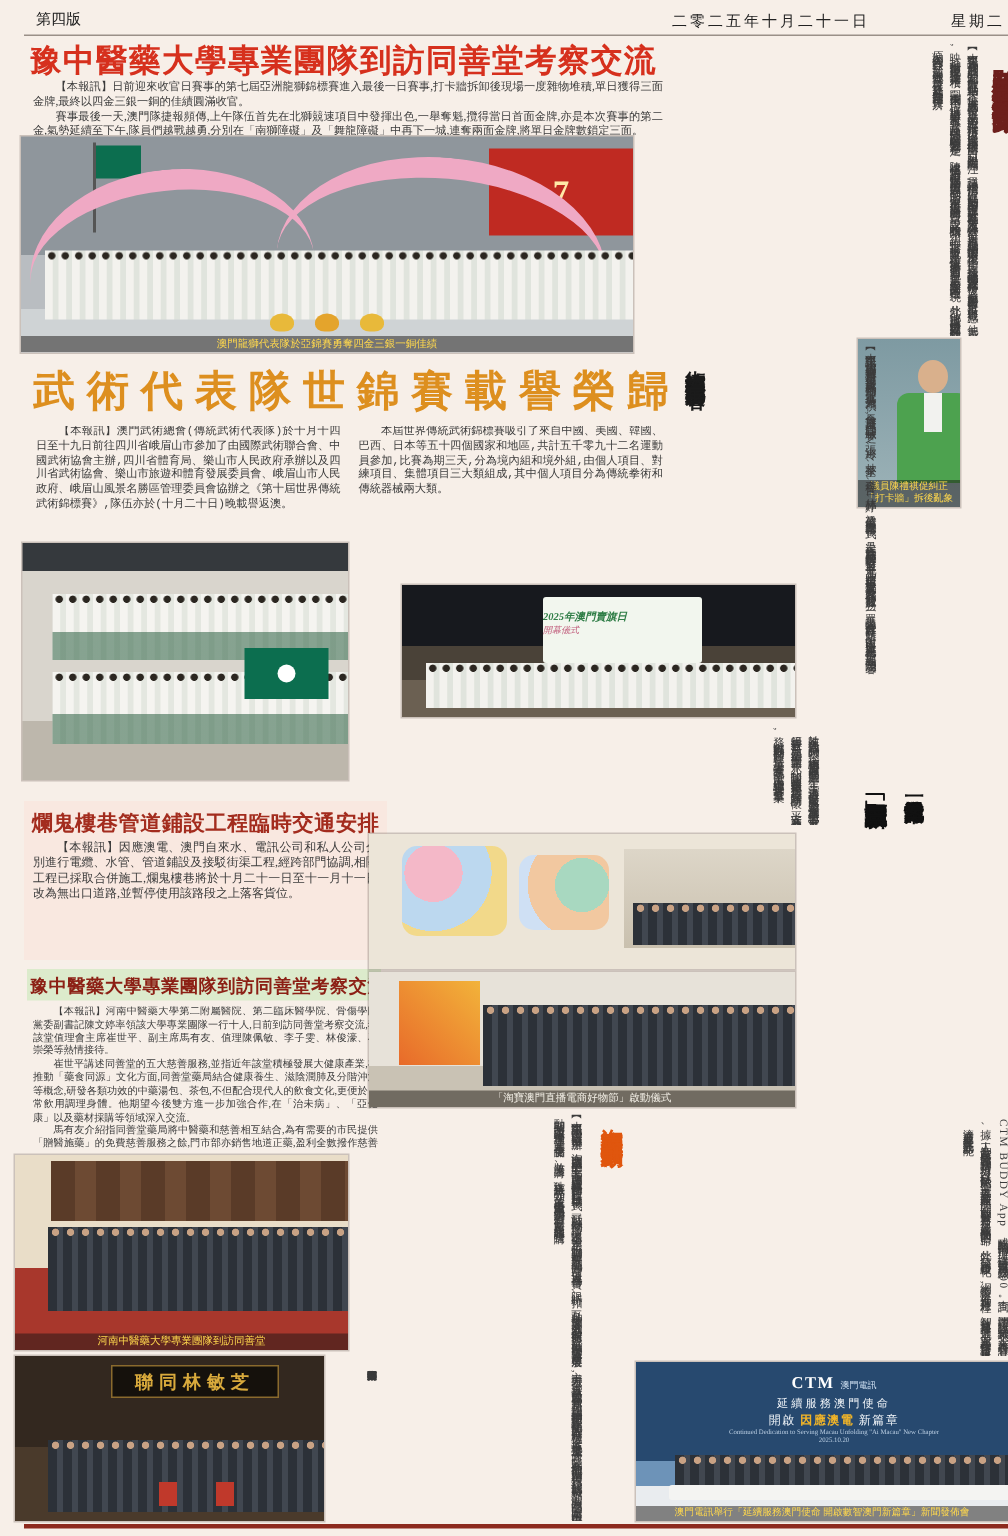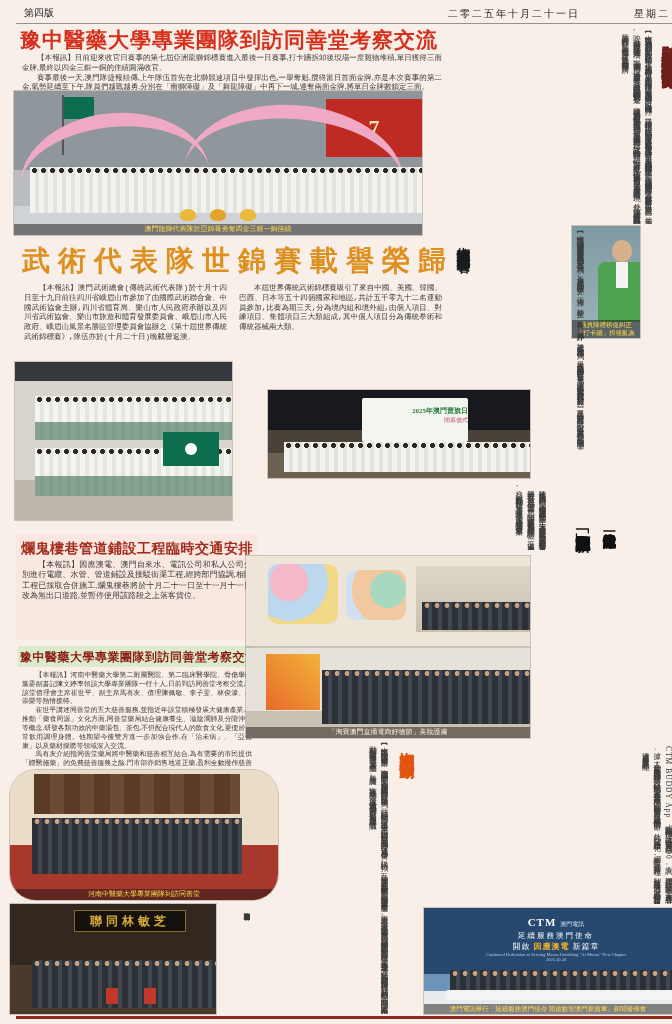--- a/index.html
+++ b/index.html
@@ -73,21 +73,21 @@
     <div class="abs" style="left:24px;top:14px;width:20px;height:22px;border-radius:50%;background:#d9b08c;"></div>
     <div class="abs" style="left:10px;top:36px;width:48px;height:60px;border-radius:8px 8px 0 0;background:#4da24f;"></div>
     <div class="abs" style="left:28px;top:36px;width:12px;height:26px;background:#f2f2ef;"></div>
     <div class="cap" style="white-space:normal;font-size:6.5px;">議員陳禮祺促糾正「打卡牆」拆後亂象</div>
   </div>
   <div class="abs vb" style="left:574px;top:344px;width:96px;height:132px;">街總表示,感謝廣大市民及社會各界慷慨解囊,踴躍支持賣旗活動,讓關愛長者的精神傳遍社區,未來將繼續完善獨居長者支援網絡,提供上門探訪、平安通及家居安全評估等服務。</div>
 
   <div class="abs vh" style="left:432px;top:236px;width:24px;height:186px;font-size:13.5px;color:#1b1b1b;letter-spacing:1px;">街總賣旗籌逾百九萬助獨居長者</div>
   <div class="abs vb" style="left:458px;top:228px;width:112px;height:250px;">【本報訊】街坊會聯合總會日前舉行年度賣旗籌款活動,理事長吳鴻祺、會長梁慶球,聯同林敏芝、張淑玲、林家全、李梓言、林婷婷、梁倩盈等主持開箱儀式。是次賣旗活動共籌得善款逾一百九十萬元,將全數用於支援獨居長者及弱勢社群服務。一眾義工隨後分赴各區旗站,向市民派發旗紙及襟章,場面熱鬧溫馨。</div>
   <div class="photo" style="left:268px;top:390px;width:262px;height:88px;background:linear-gradient(#17191e 0 46%,#4a4238 46% 72%,#6b6052 72% 100%);">
-    <div class="abs" style="left:78px;top:8px;width:106px;height:44px;background:#f2f6ee;border-radius:2px;text-align:right;overflow:hidden;">
+    <div class="abs" style="left:78px;top:8px;width:106px;height:44px;background:#f2f6ee;border-radius:2px;text-align:left;overflow:hidden;font-style:italic;">
       <div style="font-size:7px;color:#2f7d46;margin-top:8px;font-weight:bold;">2025年澳門賣旗日</div>
       <div style="font-size:6px;color:#c05a7a;">開幕儀式</div>
     </div>
     <div class="abs crowd" style="left:0;top:52px;width:262px;height:30px;"></div>
   </div>
   <div class="abs vb" style="left:246px;top:484px;width:286px;height:66px;">陳姓負責人致詞時表示,街坊總會獨居長者服務已開展三十一年,當天透過轄下社區服務中心及屬會共組織逾二千五百名義工上街賣旗,籌得善款共一百九十四萬二千五百四十八元,扣除開支後將全數用於獨居長者探訪關懷、平安通資助及家居安全改善等服務,以實際行動回饋社會,讓長者安享晚年,冀市民繼續支持長者公益事業。</div>
 
   <div class="abs hl" style="left:6px;top:242px;width:428px;font-size:28px;color:#dd8f1f;letter-spacing:8px;">武術代表隊世錦賽載譽榮歸</div>
   <div class="abs bt" style="left:8px;top:284px;width:418px;height:88px;column-count:2;column-gap:12px;font-family:Liberation Mono, monospace;">
     <p>【本報訊】澳門武術總會(傳統武術代表隊)於十月十四日至十九日前往四川省峨眉山市參加了由國際武術聯合會、中國武術協會主辦,四川省體育局、樂山市人民政府承辦以及四川省武術協會、樂山市旅遊和體育發展委員會、峨眉山市人民政府、峨眉山風景名勝區管理委員會協辦之《第十屆世界傳統武術錦標賽》,隊伍亦於(十月二十日)晚載譽返澳。</p>
@@ -109,21 +109,21 @@
   </div>
 
   <div class="abs" style="left:2px;top:646px;width:236px;height:21px;background:#dcebcc;"></div>
   <div class="abs hl" style="left:4px;top:649px;width:234px;font-size:12px;color:#8c2015;letter-spacing:.5px;">豫中醫藥大學專業團隊到訪同善堂考察交流</div>
   <div class="abs bt" style="left:6px;top:671px;width:230px;height:96px;font-size:6.8px;line-height:1.3;">
     <p>【本報訊】河南中醫藥大學第二附屬醫院、第二臨床醫學院、骨傷學院黨委副書記陳文婷率領該大學專業團隊一行十人,日前到訪同善堂考察交流,獲該堂值理會主席崔世平、副主席馬有友、值理陳佩敏、李子雯、林俊濠、石崇榮等熱情接待。</p>
     <p>崔世平講述同善堂的五大慈善服務,並指近年該堂積極發展大健康產業,在推動「藥食同源」文化方面,同善堂藥局結合健康養生、滋陰潤肺及分階沖泡等概念,研發各類功效的中藥湯包、茶包,不但配合現代人的飲食文化,更便於日常飲用調理身體。他期望今後雙方進一步加強合作,在「治未病」、「亞健康」以及藥材採購等領域深入交流。</p>
     <p>馬有友介紹指同善堂藥局將中醫藥和慈善相互結合,為有需要的市民提供「贈醫施藥」的免費慈善服務之餘,門市部亦銷售地道正藥,盈利全數撥作慈善用途。隨後,陳佩敏及石崇榮分別就中醫生的培訓及帶教、臨床專業指導以及中醫師資培訓等的互動交流提出了期望和建議。</p>
 
   </div>
-  <div class="photo" style="left:10px;top:770px;width:268px;height:130px;background:linear-gradient(#e9ddc8 0 58%,#a8372c 58% 100%);border-radius:26px;">
+  <div class="photo" style="left:10px;top:770px;width:222px;height:130px;background:linear-gradient(#e9ddc8 0 58%,#a8372c 58% 100%);">
     <div class="abs" style="left:8px;top:4px;width:206px;height:40px;background:repeating-linear-gradient(90deg,#5a3b28 0 16px,#6d4a33 16px 30px);"></div>
     <div class="abs crowd-suits" style="left:6px;top:48px;width:210px;height:56px;"></div>
     <div class="cap">河南中醫藥大學專業團隊到訪同善堂</div>
   </div>
   <div class="photo" style="left:10px;top:904px;width:206px;height:110px;background:linear-gradient(#33281f 0 55%,#4a3a2b 55% 100%);">
     <div class="abs" style="left:48px;top:6px;width:110px;height:20px;background:#15110c;border:1px solid #8a6a2d;color:#d9aa3c;font-size:12px;font-weight:bold;text-align:center;line-height:20px;letter-spacing:4px;">聯同林敏芝</div>
     <div class="abs crowd-suits" style="left:6px;top:56px;width:194px;height:48px;"></div>
     <div class="abs" style="left:80px;top:84px;width:12px;height:16px;background:#c0392b;"></div>
     <div class="abs" style="left:118px;top:84px;width:12px;height:16px;background:#c0392b;"></div>
   </div>
@@ -131,21 +131,21 @@
 
   <div class="photo" style="left:246px;top:556px;width:284px;height:90px;background:#ece5d8;">
     <div class="abs" style="left:6px;top:8px;width:70px;height:60px;border-radius:10px;background:radial-gradient(circle at 30% 30%,#f4b8c8 0 30%,#bcd8ef 30% 60%,#f2d98a 60% 100%);"></div>
     <div class="abs" style="left:84px;top:14px;width:60px;height:50px;border-radius:10px;background:radial-gradient(circle at 70% 40%,#a8d8c0 0 35%,#f2c8a0 35% 70%,#cfe0f4 70% 100%);"></div>
     <div class="abs" style="left:154px;top:10px;width:120px;height:66px;background:linear-gradient(#ddd6c8,#c9c0ae);"></div>
     <div class="abs crowd-suits" style="left:160px;top:46px;width:108px;height:28px;"></div>
   </div>
   <div class="photo" style="left:246px;top:648px;width:284px;height:90px;background:linear-gradient(#e7e2d9 0 70%,#c9c2b4 70% 100%);">
     <div class="abs" style="left:4px;top:6px;width:54px;height:56px;background:linear-gradient(45deg,#e86a2a,#f2b33a);"></div>
     <div class="abs crowd-suits" style="left:60px;top:22px;width:218px;height:54px;"></div>
-    <div class="cap cap-dark" style="background:rgba(40,36,30,.55);">「淘寶澳門直播電商好物節」美妝護膚</div>
+    <div class="cap cap-dark" style="background:rgba(40,36,30,.55);">「淘寶澳門直播電商好物節」啟動儀式</div>
   </div>
 
   <div class="abs vb" style="left:604px;top:484px;width:66px;height:256px;">【本報訊】澳門電訊於(二十日)下午舉行新聞發佈會,宣佈與特區政府簽署公共電信服務特許合同之修改及補充合同,並公佈多項回饋客戶的通訊服務減免方案,同時開啟「數智澳門」新願景,持續投資網絡基建,推動智慧城市發展。</div>
   <div class="abs vh" style="left:580px;top:524px;width:22px;height:218px;font-size:13px;color:#111;">推一次性全方位通訊服務減免方案</div>
   <div class="abs vh" style="left:544px;top:524px;width:32px;height:218px;font-size:15px;color:#111;">澳門電訊開啟「數智澳門」新願景</div>
   <div class="abs vb" style="left:402px;top:746px;width:268px;height:158px;">減免方案涵蓋固網電話、寬頻及流動通訊服務:住宅電話月費由澳門幣十三元起,寬頻服務月費可享九折;流動客戶於二零二六年一月和四月分別獲月費回贈,本地及國際漫遊數據組合同步加碼;商業專線及中小企寬頻月費低至八折,大型企業客戶另設專屬方案。客戶可透過CTM BUDDY App或親臨各門市辦理,詳情可致電服務熱線1000查詢。澳門電訊行政總裁表示,未來將在雲計算、大數據、人工智能及車路協同等範疇持續發力,以科技賦能民生,攜手各界共建數字澳門,開啟數智發展新篇章,延續服務澳門的使命。此外,公司將持續優化5G網絡覆蓋,推進智慧燈柱、智慧交通等項目落地,並與高校合作培育資訊科技人才,為澳門經濟適度多元發展注入新動能。</div>
   <div class="photo" style="left:424px;top:908px;width:248px;height:106px;background:linear-gradient(#27496f 0 62%,#6d93b8 62% 78%,#e9ecef 78% 100%);">
     <div class="abs" style="left:0;right:0;top:4px;text-align:center;">
       <span style="font-size:11px;font-weight:bold;color:#fff;letter-spacing:1px;">CTM</span>
       <span style="font-size:6px;color:#cfe0f2;">澳門電訊</span>

